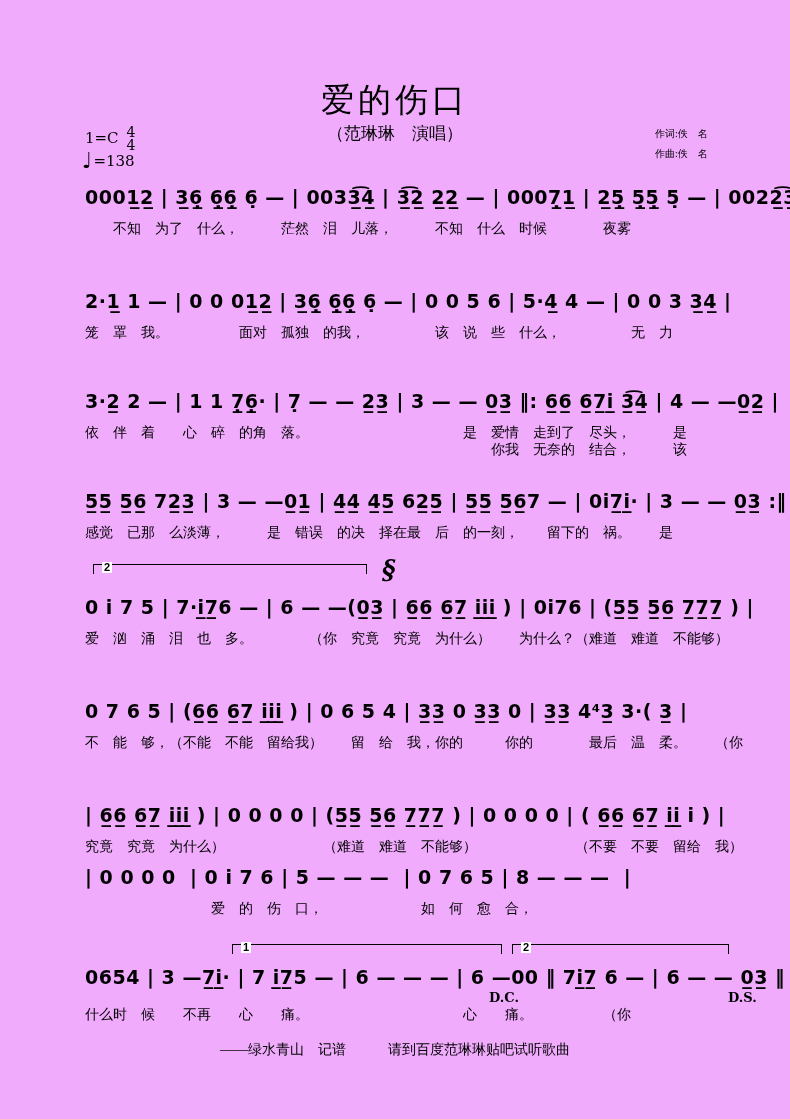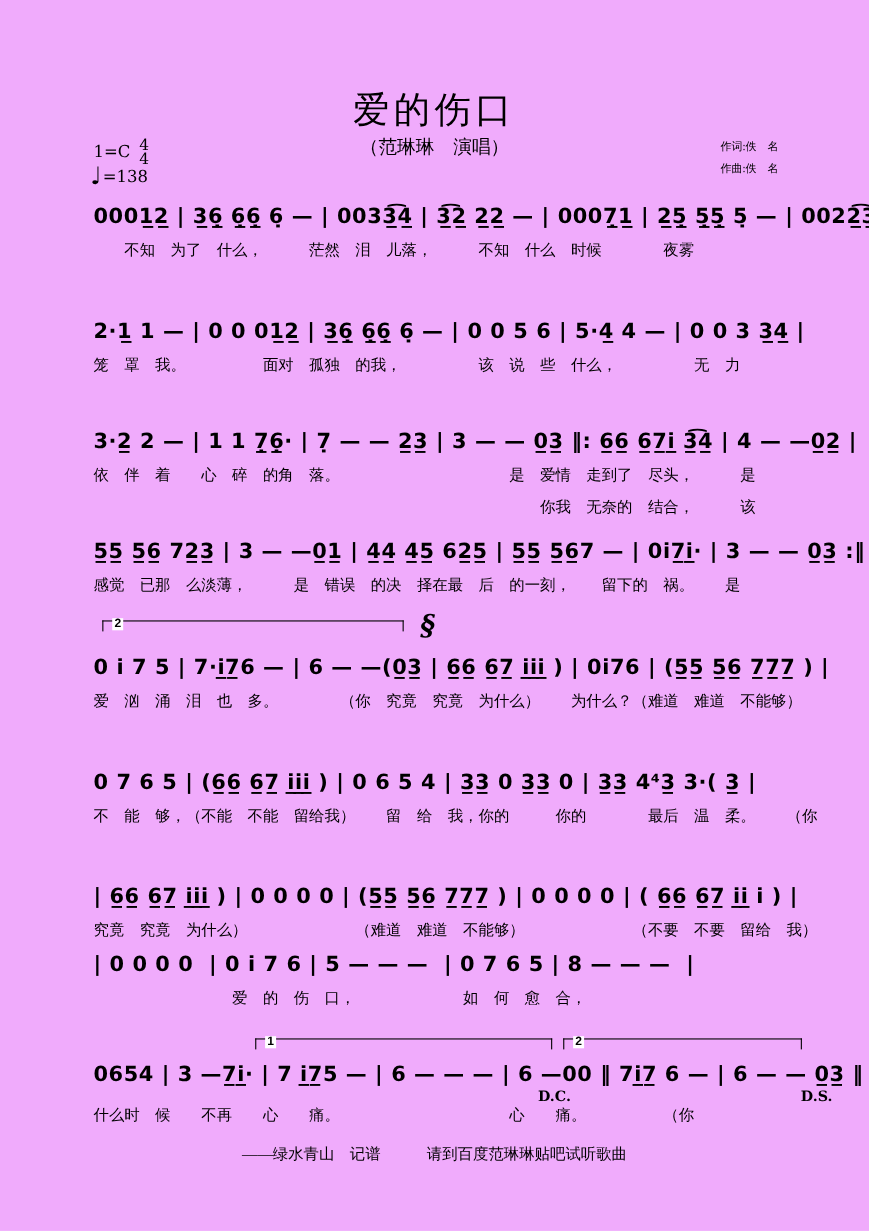--- a/index.html
+++ b/index.html
@@ -34,21 +34,21 @@
   .tempo .note{font-size:22px;vertical-align:-2px;margin-right:1px;}
   .system{position:absolute;left:85px;width:660px;}
   .notes{
     font-family:"DejaVu Sans",sans-serif;font-weight:bold;font-size:19px;
     letter-spacing:0.5px;white-space:pre;line-height:34px;height:34px;
   }
   .lyric{
     font-family:"Liberation Serif","DejaVu Serif",serif;font-size:14px;
     white-space:pre;line-height:17px;margin-top:6px;
   }
-  .lyric.second{margin-top:12px;}
+  .lyric.second{margin-top:0;}
   .volta{
     position:absolute;height:9px;border-top:1px solid #000;
     border-left:1px solid #000;border-right:1px solid #000;
   }
   .volta .vlabel{
     position:absolute;left:8px;top:-3px;font-size:11px;font-weight:bold;
     background:#fff;padding:0 2px;line-height:11px;
   }
   .segno{
     position:absolute;font-size:26px;font-weight:bold;font-style:italic;

